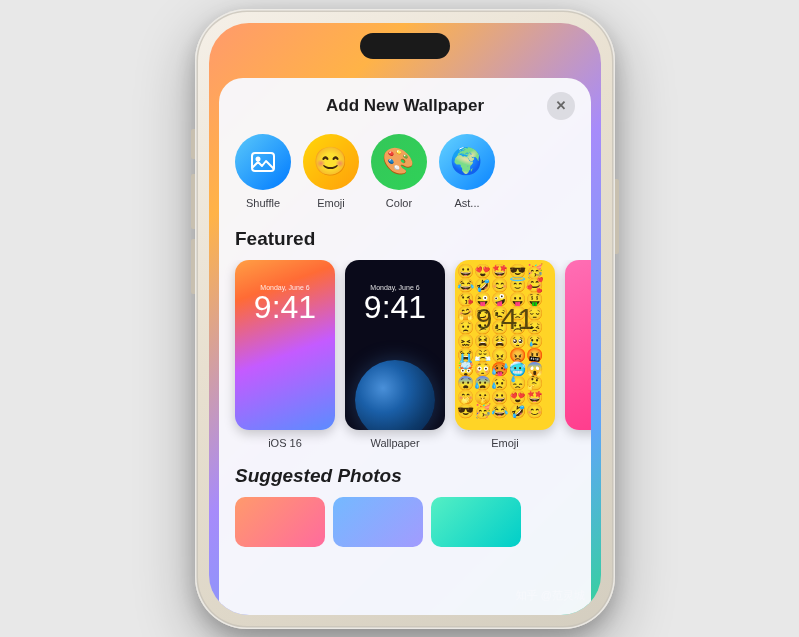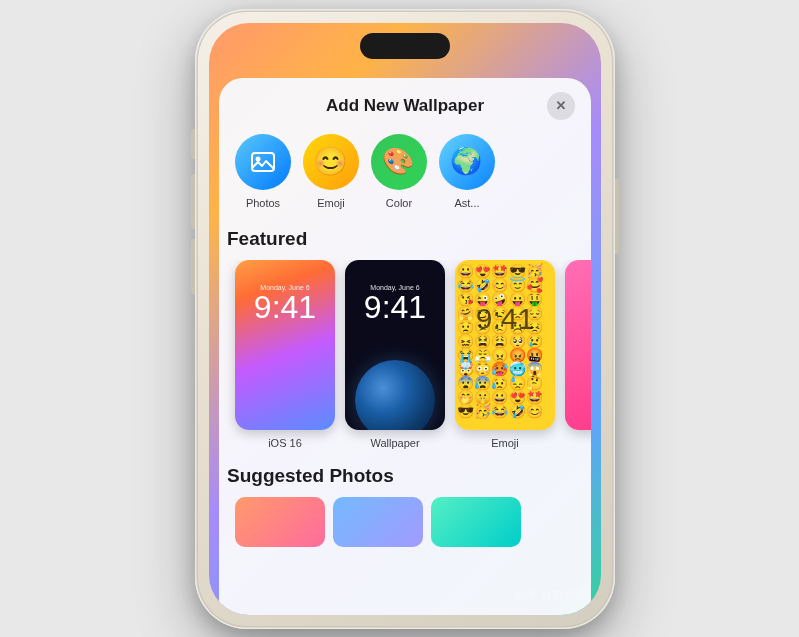--- a/index.html
+++ b/index.html
@@ -185,21 +185,21 @@
       text-align: center;
       font-weight: 400;
       line-height: 1.3;
     }
 
     
     .section-title {
       font-size: 19px;
       font-weight: 700;
       color: #1c1c1e;
-      padding: 4px 8px 10px;
+      padding: 4px 16px 10px;
     }
 
     .featured-scroll {
       display: flex;
       gap: 10px;
       padding: 0 16px;
       overflow-x: auto;
       scrollbar-width: none;
     }
     .featured-scroll::-webkit-scrollbar { display: none; }
@@ -314,20 +314,21 @@
 
     .featured-label {
       font-size: 11px;
       color: #3c3c43;
       font-weight: 400;
     }
 
     
     .suggested-section {
       margin-top: 12px;
+      font-style: italic;
     }
 
     .suggested-scroll {
       display: flex;
       gap: 8px;
       padding: 0 16px;
       overflow-x: auto;
       scrollbar-width: none;
     }
 
@@ -377,21 +378,21 @@
 
       <div class="wallpaper-types">
         <div class="wallpaper-type-item">
           <div class="wallpaper-type-icon icon-photos">
             <svg width="28" height="28" viewBox="0 0 28 28" fill="none">
               <rect x="3" y="5" width="22" height="18" rx="3" stroke="white" stroke-width="2" fill="none"></rect>
               <circle cx="9" cy="11" r="2.5" fill="white"></circle>
               <path d="M3 20l6-6 4 4 4-5 8 8" stroke="white" stroke-width="2" fill="none" stroke-linejoin="round"></path>
             </svg>
           </div>
-          <span class="wallpaper-type-label">Photos</span>
+          <span class="wallpaper-type-label">Shuffle</span>
         </div>
 
 
 
         <div class="wallpaper-type-item">
           <div class="wallpaper-type-icon icon-emoji" style="font-size:28px;">😊</div>
           <span class="wallpaper-type-label">Emoji</span>
         </div>
 
         <div class="wallpaper-type-item">

